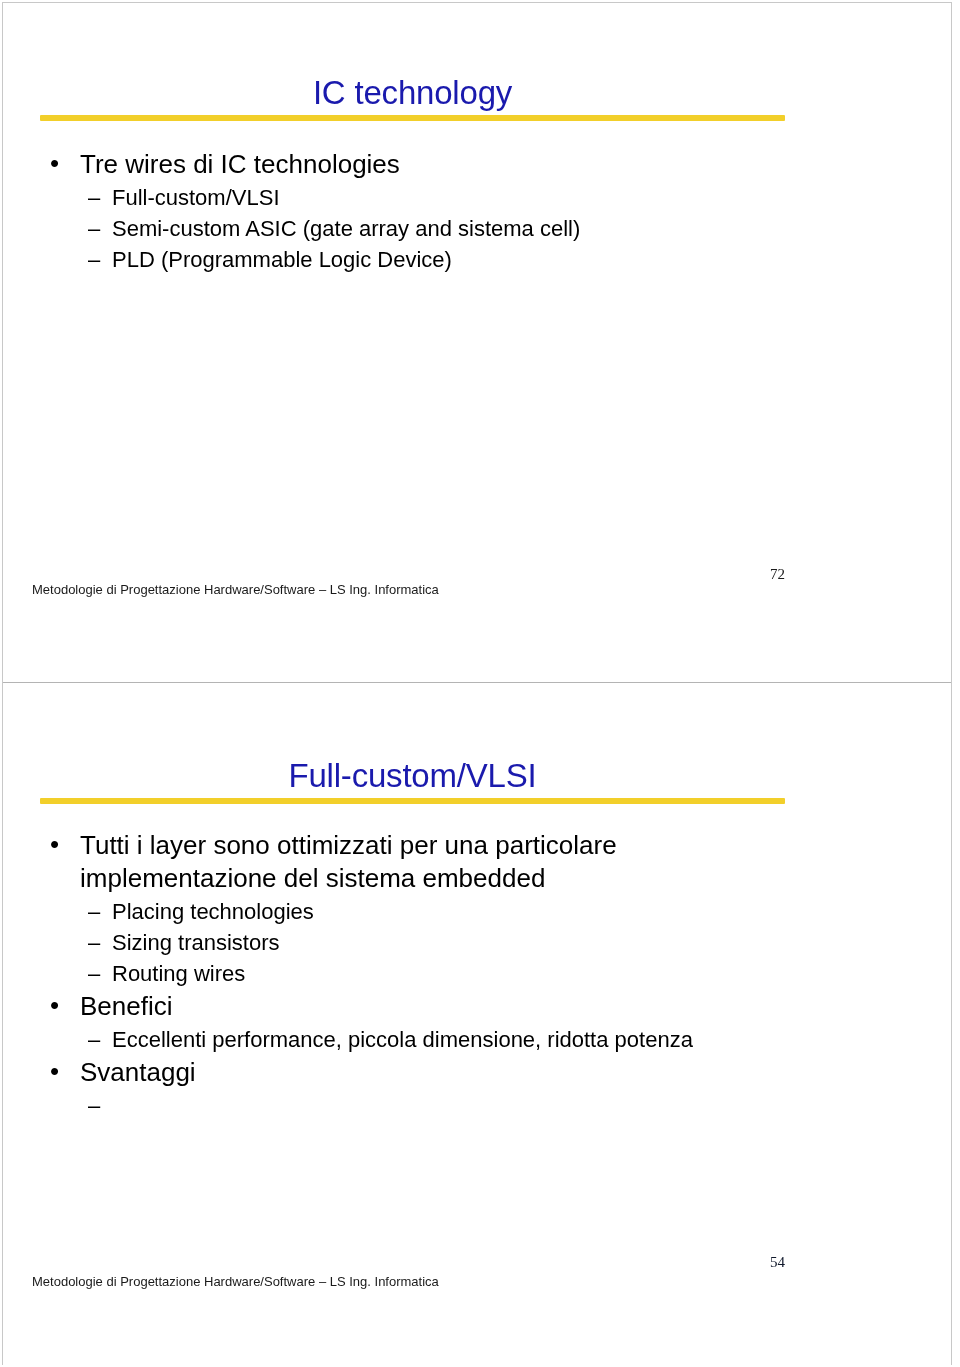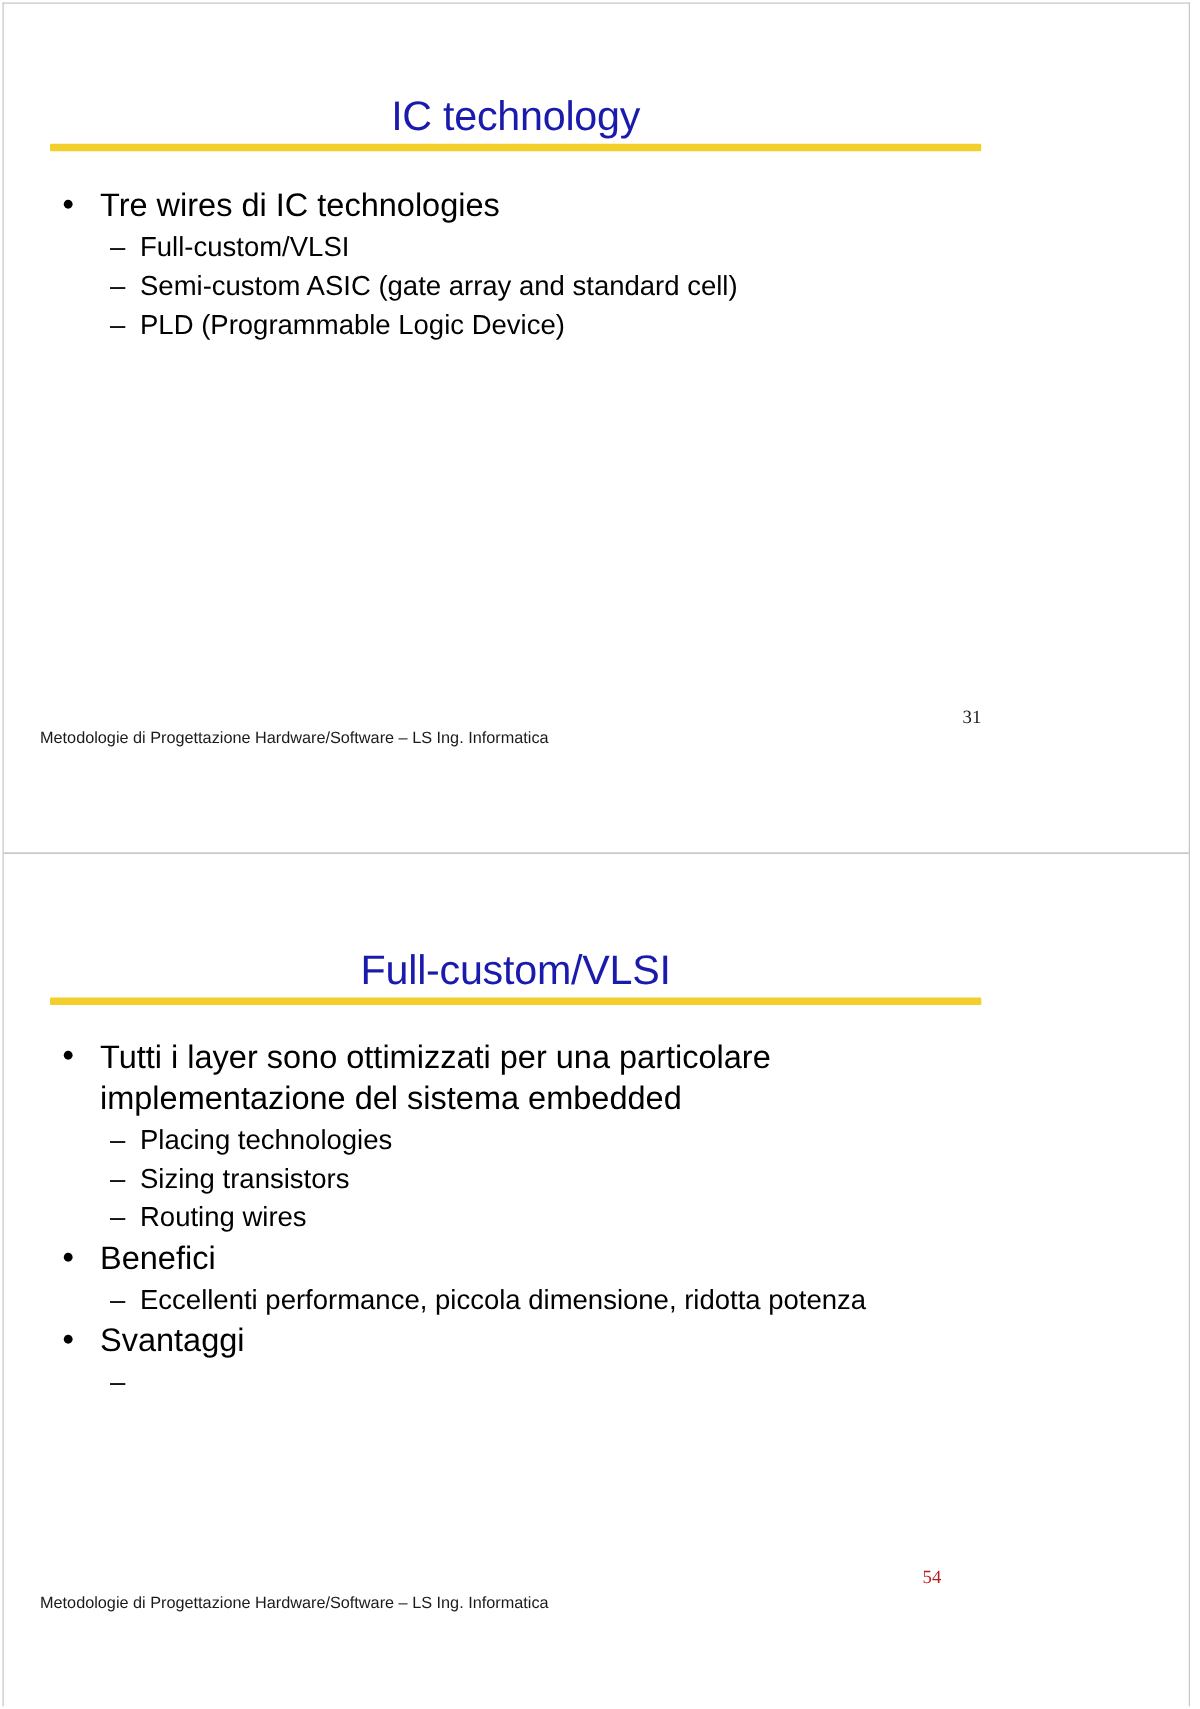--- a/index.html
+++ b/index.html
@@ -138,33 +138,33 @@
       <span>Tre wires di IC technologies</span>
     </div>
 
     <div class="bullet-l2">
       <span class="marker">–</span>
       <span>Full-custom/VLSI</span>
     </div>
 
     <div class="bullet-l2">
       <span class="marker">–</span>
-      <span>Semi-custom ASIC (gate array and standard cell)</span>
+      <span>Semi-custom ASIC (gate array and sistema cell)</span>
     </div>
 
     <div class="bullet-l2">
       <span class="marker">–</span>
       <span>PLD (Programmable Logic Device)</span>
     </div>
 
   </div>
 
   <div class="footer-text" style="left: 32px; top: 582px; color: rgb(26, 26, 26);">Metodologie di Progettazione Hardware/Software – LS Ing. Informatica</div>
 
-  <div class="footer-page" style="left: 770px; top: 565px; color: rgb(26, 26, 26);">31</div>
+  <div class="footer-page" style="left: 770px; top: 565px; color: rgb(26, 26, 26);">72</div>
 
 </section>
 
 <div class="slide-divider" style="background: rgb(180, 180, 180);"></div>
 
 <section class="slide slide-2">
 
   <h1 class="slide-title" style="top: 52px; color: rgb(26, 26, 173);">Full-custom/VLSI</h1>
 
   <div class="title-rule" style="top: 115px; background: rgb(242, 207, 42);"></div>
@@ -207,15 +207,15 @@
     </div>
 
     <div class="bullet-l2">
       <span class="marker">–</span>
     </div>
 
   </div>
 
   <div class="footer-text" style="left: 32px; top: 591px; color: rgb(26, 26, 26);">Metodologie di Progettazione Hardware/Software – LS Ing. Informatica</div>
 
-  <div class="footer-page" style="left: 738px; top: 570px; color: #b91c1c;">54</div>
+  <div class="footer-page" style="left: 770px; top: 570px; color: #0f172a;">54</div>
 
 </section>
 
 </body></html>

